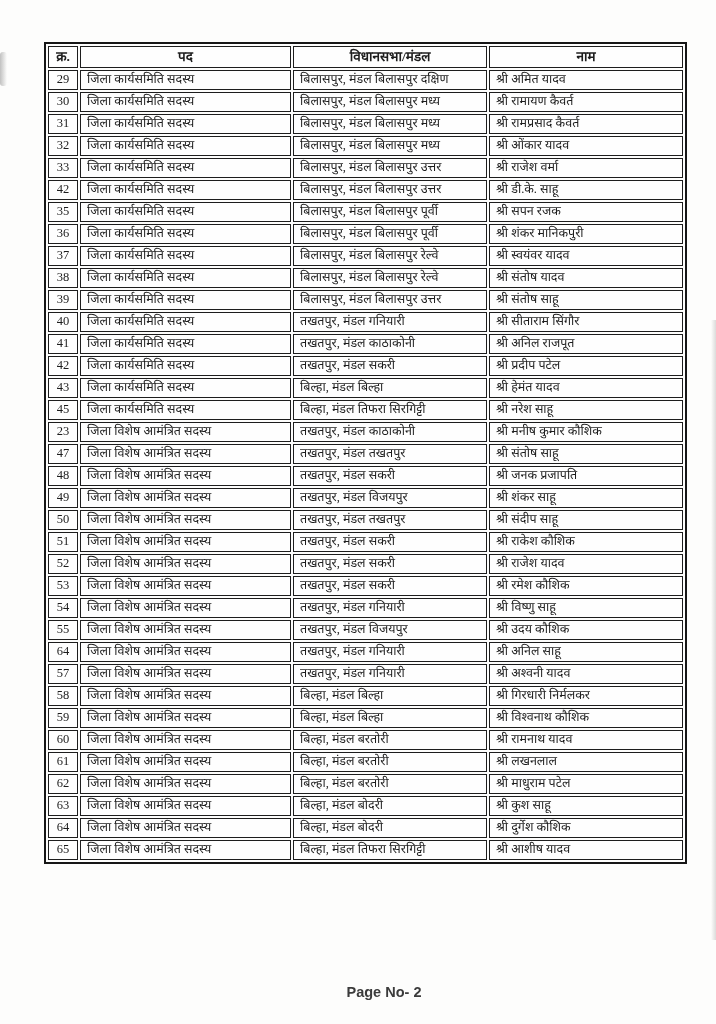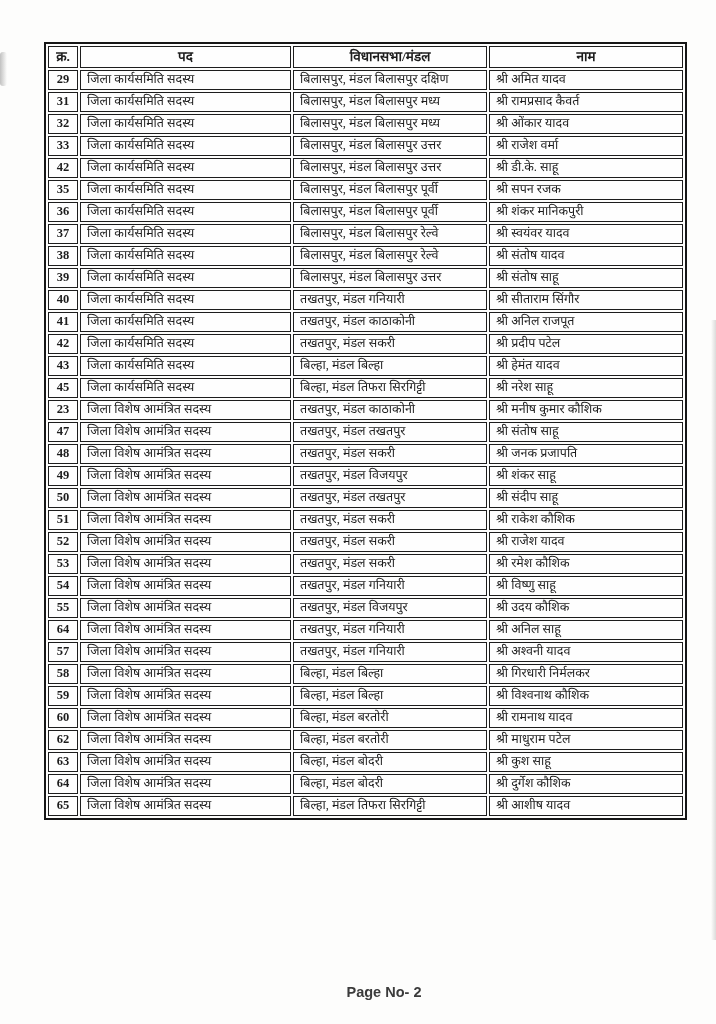--- a/index.html
+++ b/index.html
@@ -58,21 +58,21 @@
   }
   table.members th {
     font-weight: bold;
     text-align: center;
     font-size: 13.5px;
     height: 22px;
     padding: 2px 4px;
   }
   td.sn {
     text-align: center;
-    font-weight: bold;
+    font-weight: normal;
     font-size: 11.5px;
     padding: 1px 2px;
   }
   .footer {
     position: absolute;
     left: 0;
     top: 984px;
     width: 704px;
     padding-left: 64px;
     text-align: center;
@@ -106,20 +106,26 @@
       </tr>
     </thead>
     <tbody>
         <tr>
           <td class="sn">29</td>
           <td>जिला कार्यसमिति सदस्य</td>
           <td>बिलासपुर, मंडल बिलासपुर दक्षिण</td>
           <td>श्री अमित यादव</td>
         </tr>
         <tr>
+          <td class="sn">30</td>
+          <td>जिला कार्यसमिति सदस्य</td>
+          <td>बिलासपुर, मंडल बिलासपुर मध्य</td>
+          <td>श्री रामायण कैवर्त</td>
+        </tr>
+        <tr>
           <td class="sn">31</td>
           <td>जिला कार्यसमिति सदस्य</td>
           <td>बिलासपुर, मंडल बिलासपुर मध्य</td>
           <td>श्री रामप्रसाद कैवर्त</td>
         </tr>
         <tr>
           <td class="sn">32</td>
           <td>जिला कार्यसमिति सदस्य</td>
           <td>बिलासपुर, मंडल बिलासपुर मध्य</td>
           <td>श्री ओंकार यादव</td>
@@ -280,20 +286,26 @@
           <td>बिल्हा, मंडल बिल्हा</td>
           <td>श्री विश्वनाथ कौशिक</td>
         </tr>
         <tr>
           <td class="sn">60</td>
           <td>जिला विशेष आमंत्रित सदस्य</td>
           <td>बिल्हा, मंडल बरतोरी</td>
           <td>श्री रामनाथ यादव</td>
         </tr>
         <tr>
+          <td class="sn">61</td>
+          <td>जिला विशेष आमंत्रित सदस्य</td>
+          <td>बिल्हा, मंडल बरतोरी</td>
+          <td>श्री लखनलाल</td>
+        </tr>
+        <tr>
           <td class="sn">62</td>
           <td>जिला विशेष आमंत्रित सदस्य</td>
           <td>बिल्हा, मंडल बरतोरी</td>
           <td>श्री माधुराम पटेल</td>
         </tr>
         <tr>
           <td class="sn">63</td>
           <td>जिला विशेष आमंत्रित सदस्य</td>
           <td>बिल्हा, मंडल बोदरी</td>
           <td>श्री कुश साहू</td>

